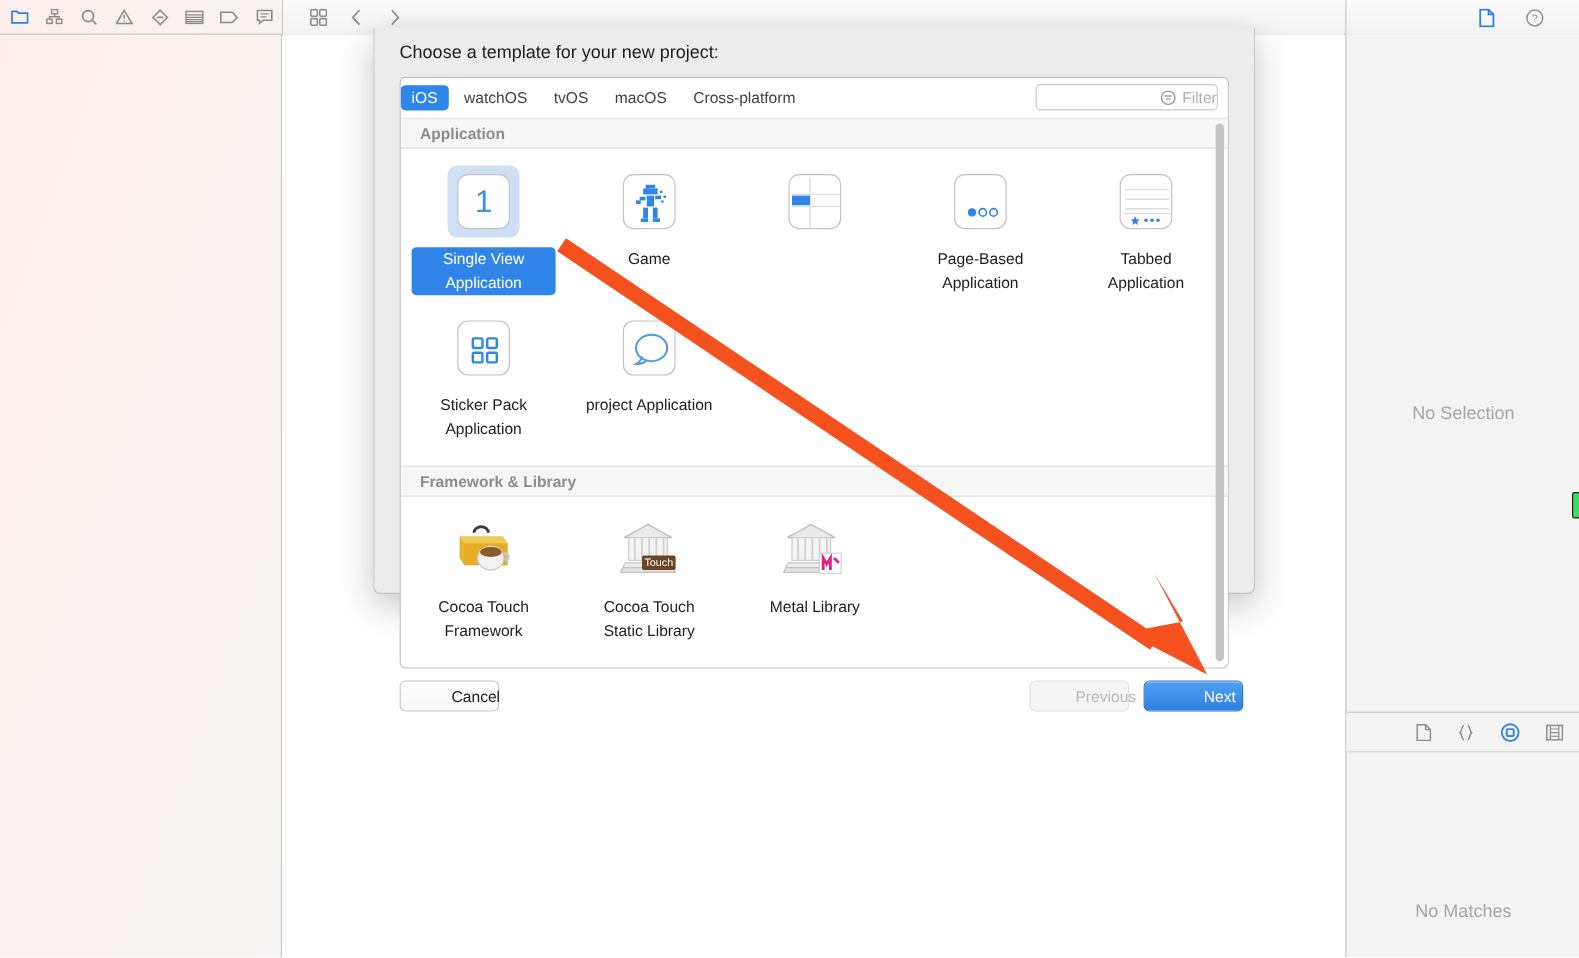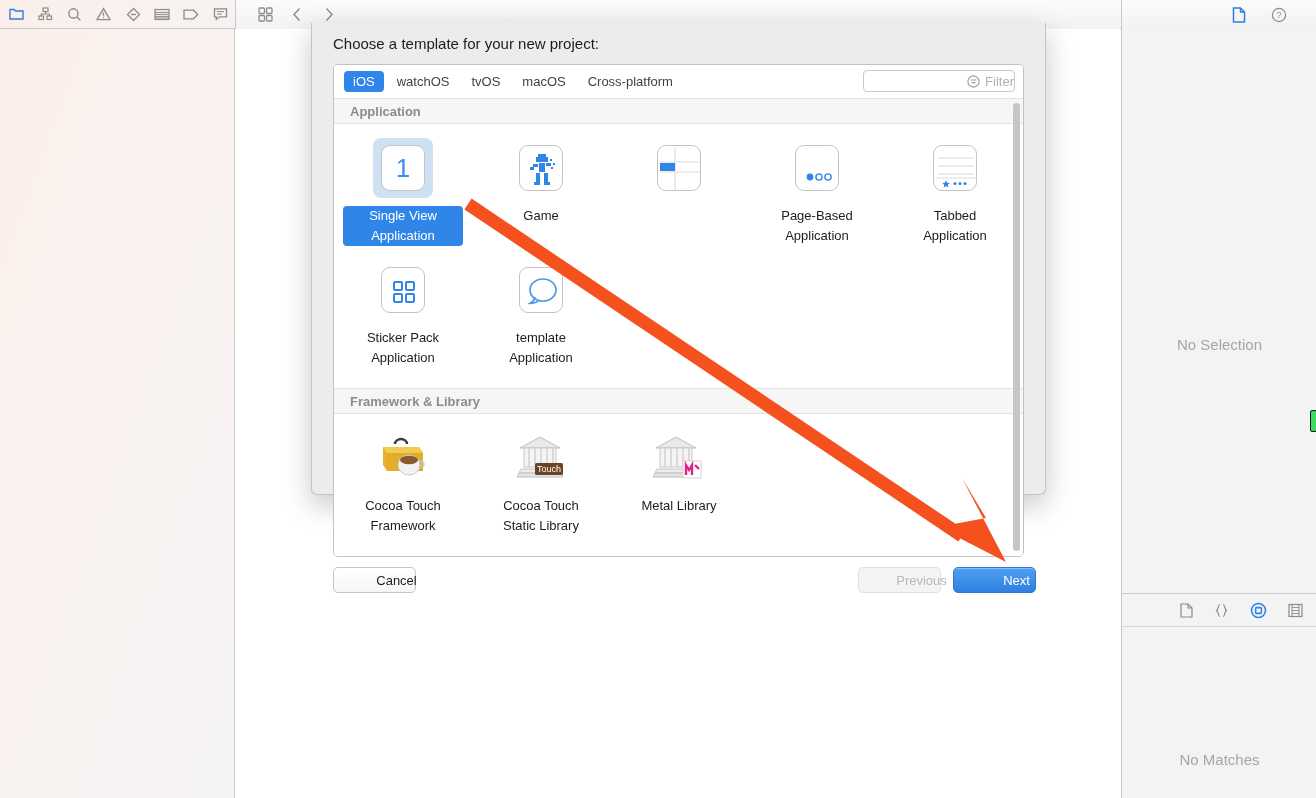--- a/index.html
+++ b/index.html
@@ -102,21 +102,21 @@
   }
   .panel {
     position: absolute; left: 21px; top: 41px; width: 691px; height: 493px;
     background: #ffffff;
     border: 1px solid #c2c2c2; border-radius: 5px;
     overflow: hidden;
   }
   .tabbar {
     position: absolute; left: 0; top: 0; width: 691px; height: 33px;
     background: #ffffff;
-    display: flex; align-items: center; padding-left: 10px; gap: 4px;
+    display: flex; align-items: center; gap: 4px;
   }
   .tab {
     font-size: 13px; color: #424242;
     padding: 3px 9px; border-radius: 4px; white-space: nowrap;
   }
   .tab.active { background: #2f86e8; color: #ffffff; }
   .filterbox {
     position: absolute; right: 10px; top: 5px; width: 152px; height: 22px;
     background: #ffffff; border: 1px solid #cacaca; border-radius: 4px;
     display: flex; align-items: center; gap: 5px; padding-left: 6px; justify-content: flex-end;
@@ -445,21 +445,21 @@
 
           <div class="cell">
             <div class="iconbox">
               <div class="tmpl-frame">
                 <svg width="44" height="46" viewBox="0 0 44 46">
                   <ellipse cx="23" cy="22" rx="13" ry="11" fill="none" stroke="#4d9be8" stroke-width="1.7"></ellipse>
                   <path d="M15 29c-0.5 3.2-2.6 5.2-4.8 6.3 3.6 0.3 6.6-0.8 8.6-2.6" fill="none" stroke="#4d9be8" stroke-width="1.7"></path>
                 </svg>
               </div>
             </div>
-            <div class="label">template Application</div>
+            <div class="label">project Application</div>
           </div>
 
         </div>
 
         <div class="grouphead">Framework &amp; Library</div>
         <div class="grid">
 
           <div class="cell">
             <div class="iconbox">
               <svg width="56" height="54" viewBox="0 0 56 54">

